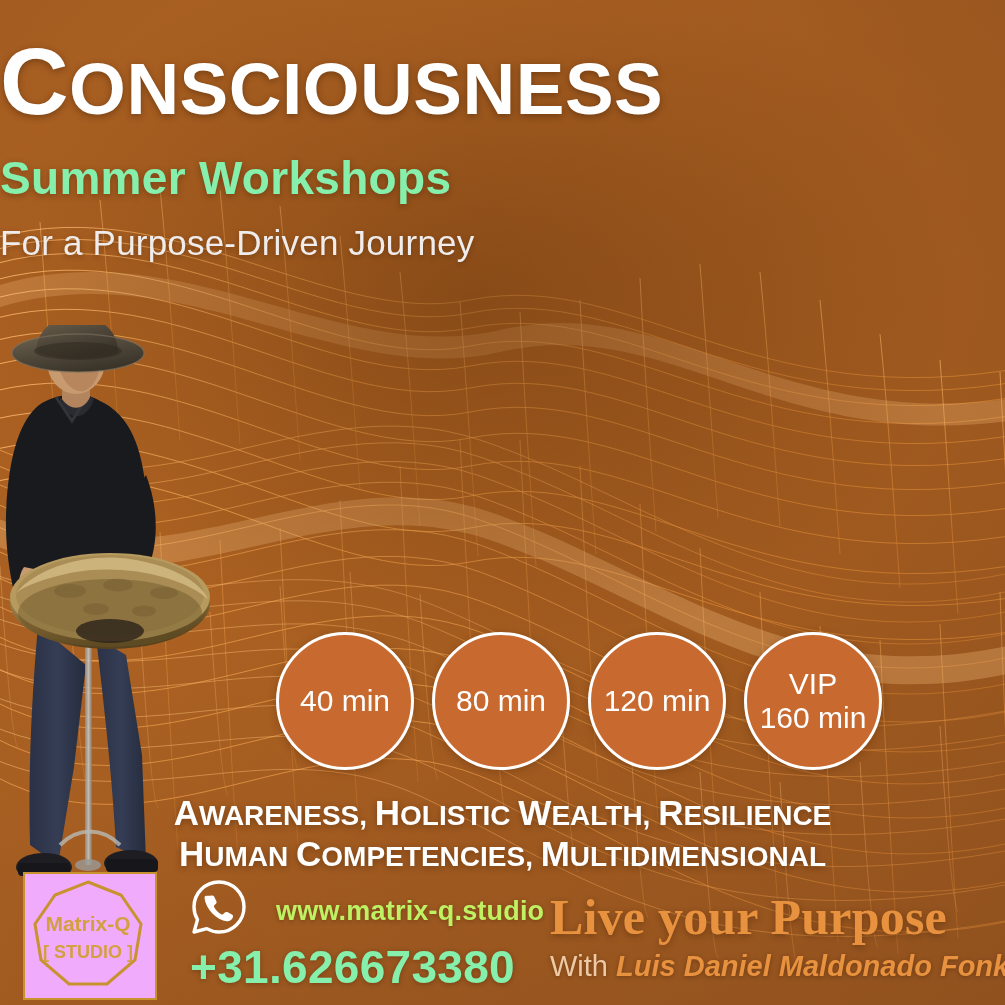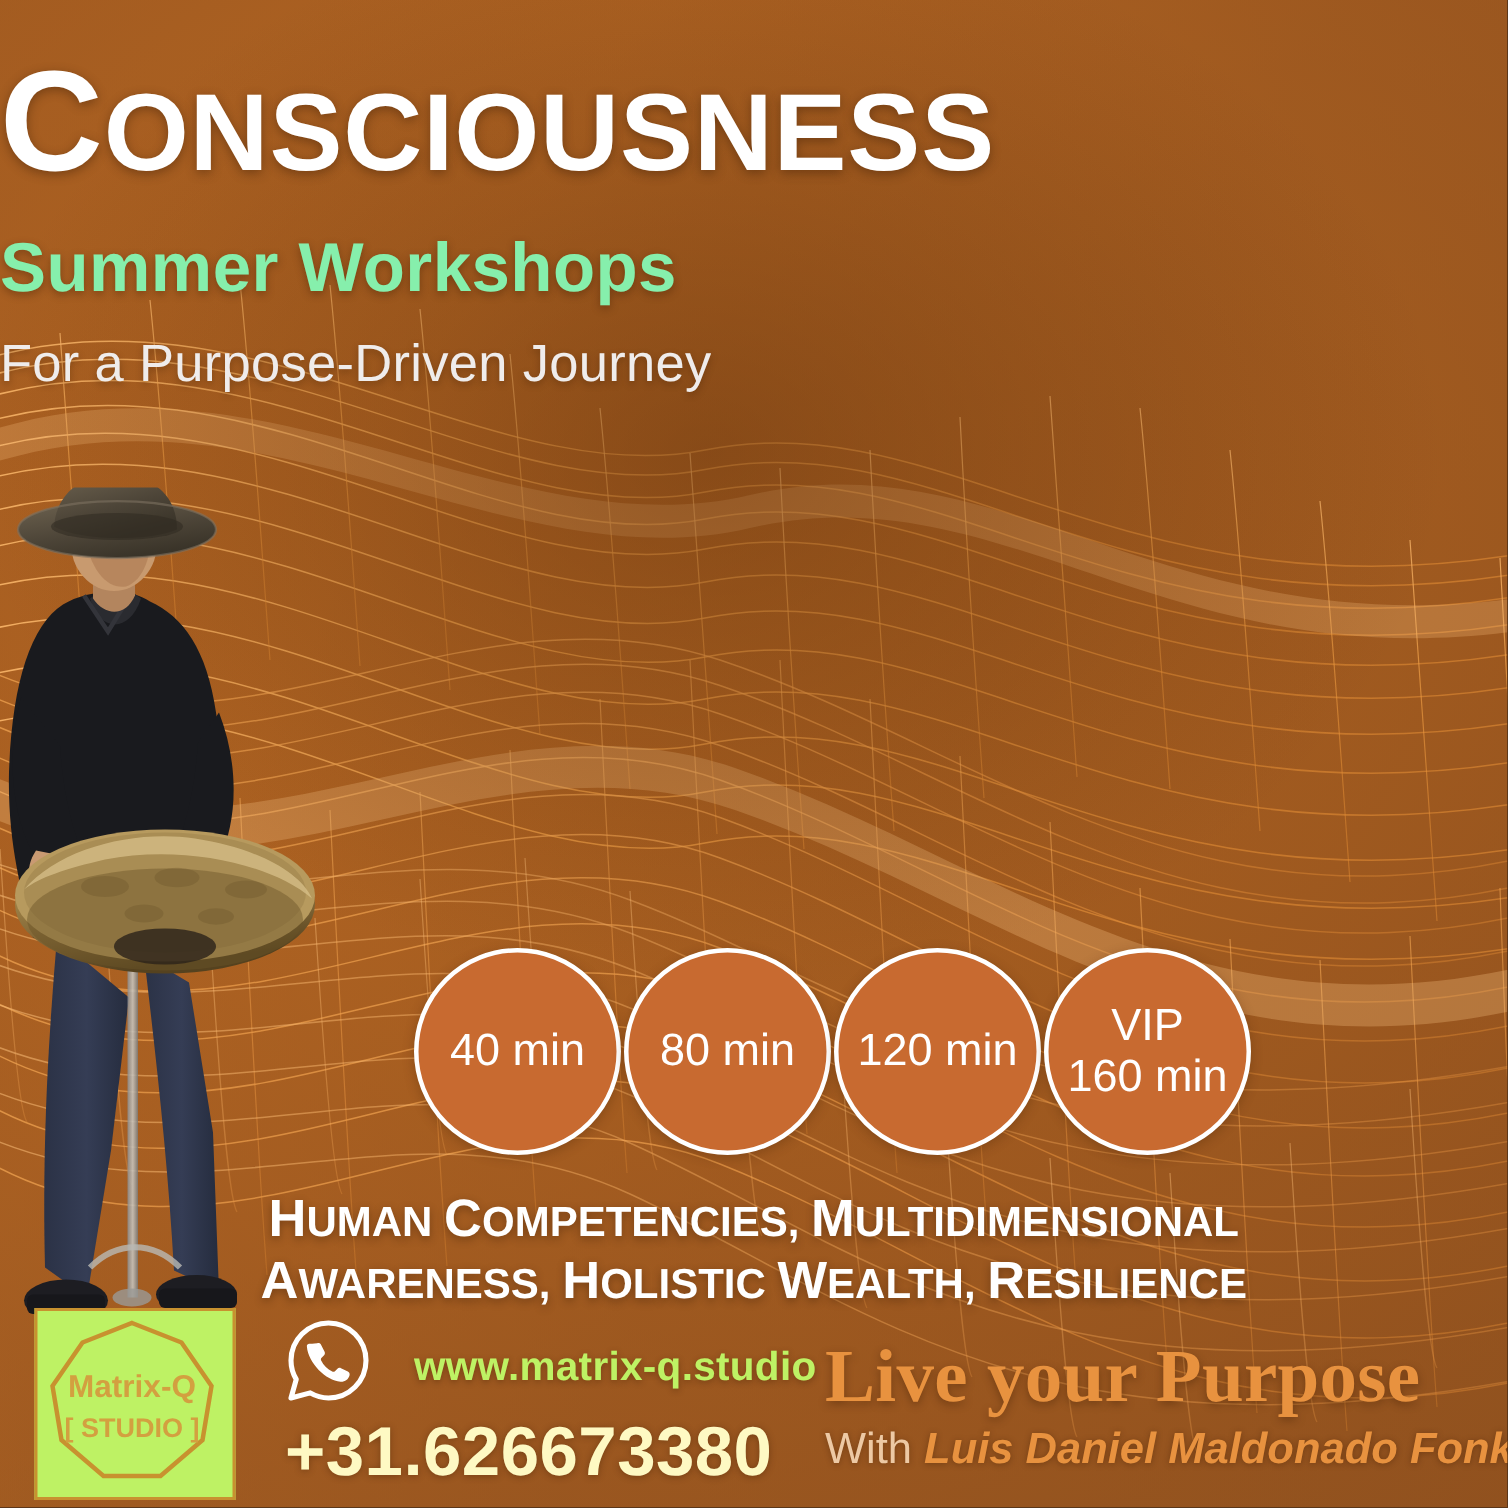--- a/index.html
+++ b/index.html
@@ -64,21 +64,21 @@
     color:#efeceb;
     font-size:35px;
     font-weight:normal;
     letter-spacing:.2px;
     text-shadow:0 2px 5px rgba(60,28,6,.35);
   }
 
   
   .badges{
     position:absolute;top:632px;left:276px;
-    display:flex;align-items:center;gap:2px;
+    display:flex;align-items:center;gap:18px;
     z-index:6;
   }
   .badge{
     width:138px;height:138px;border-radius:50%;
     background:#c86a30;
     border:3px solid #ffffff;
     display:flex;flex-direction:column;
     align-items:center;justify-content:center;
     color:#ffffff;
     font-size:30px;line-height:1.12;
@@ -97,37 +97,37 @@
     text-shadow:0 2px 6px rgba(60,28,6,.42);
     white-space:nowrap;
   }
   .keywords .cap{font-size:35px;font-weight:bold;}
   .keywords .sm{font-size:28px;font-weight:bold;}
 
   
   .logo-box{
     position:absolute;left:23px;top:872px;
     width:130px;height:124px;
-    background:#bef264;
+    background:#f0abfc;
     border:2px solid #c8922f;
     z-index:7;
   }
   .logo-box svg{display:block;}
 
   .wa-icon{position:absolute;left:188px;top:876px;width:62px;height:62px;z-index:7;}
 
   .site{
     position:absolute;left:276px;top:896px;
     color:#bef264;font-size:27px;font-weight:bold;
     letter-spacing:.2px;z-index:7;
     text-shadow:0 1px 4px rgba(60,28,6,.4);
   }
   .phone{
     position:absolute;left:190px;top:940px;
-    color:#fef9c3;font-size:46px;font-weight:bold;
+    color:#86efac;font-size:46px;font-weight:bold;
     letter-spacing:.3px;z-index:7;
     text-shadow:0 1px 5px rgba(60,28,6,.4);
   }
   .live{
     position:absolute;left:550px;top:888px;
     color:#e8923f;font-size:50px;font-weight:bold;
     letter-spacing:.2px;z-index:7;
     text-shadow:0 2px 6px rgba(60,28,6,.4);
     font-family:Liberation Serif, serif;
   }
@@ -388,24 +388,24 @@
       <span>120 min</span>
     </div>
     <div class="badge">
       <span>VIP</span>
       <span class="l2">160 min</span>
     </div>
   </div>
 
   <div class="keywords">
     <div>
+      <span class="cap">A</span><span class="sm">WARENESS, </span><span class="cap">H</span><span class="sm">OLISTIC </span><span class="cap">W</span><span class="sm">EALTH, </span><span class="cap">R</span><span class="sm">ESILIENCE</span>
+    </div>
+    <div>
       <span class="cap">H</span><span class="sm">UMAN </span><span class="cap">C</span><span class="sm">OMPETENCIES, </span><span class="cap">M</span><span class="sm">ULTIDIMENSIONAL</span>
-    </div>
-    <div>
-      <span class="cap">A</span><span class="sm">WARENESS, </span><span class="cap">H</span><span class="sm">OLISTIC </span><span class="cap">W</span><span class="sm">EALTH, </span><span class="cap">R</span><span class="sm">ESILIENCE</span>
     </div>
   </div>
 
   <div class="logo-box">
     <svg width="126" height="120" viewBox="0 0 126 120">
       <polygon points="63,8 96,21 116,50 110,86 82,110 44,110 16,86 10,50 30,21" fill="none" stroke="#c8922f" stroke-width="3"></polygon>
       <text x="63" y="57" text-anchor="middle" fill="#d3a040" font-family="Liberation Sans, sans-serif" font-size="21" font-weight="bold">Matrix-Q</text>
       <text x="63" y="84" text-anchor="middle" fill="#d3a040" font-family="Liberation Sans, sans-serif" font-size="18" font-weight="bold">[ STUDIO ]</text>
     </svg>
   </div>

